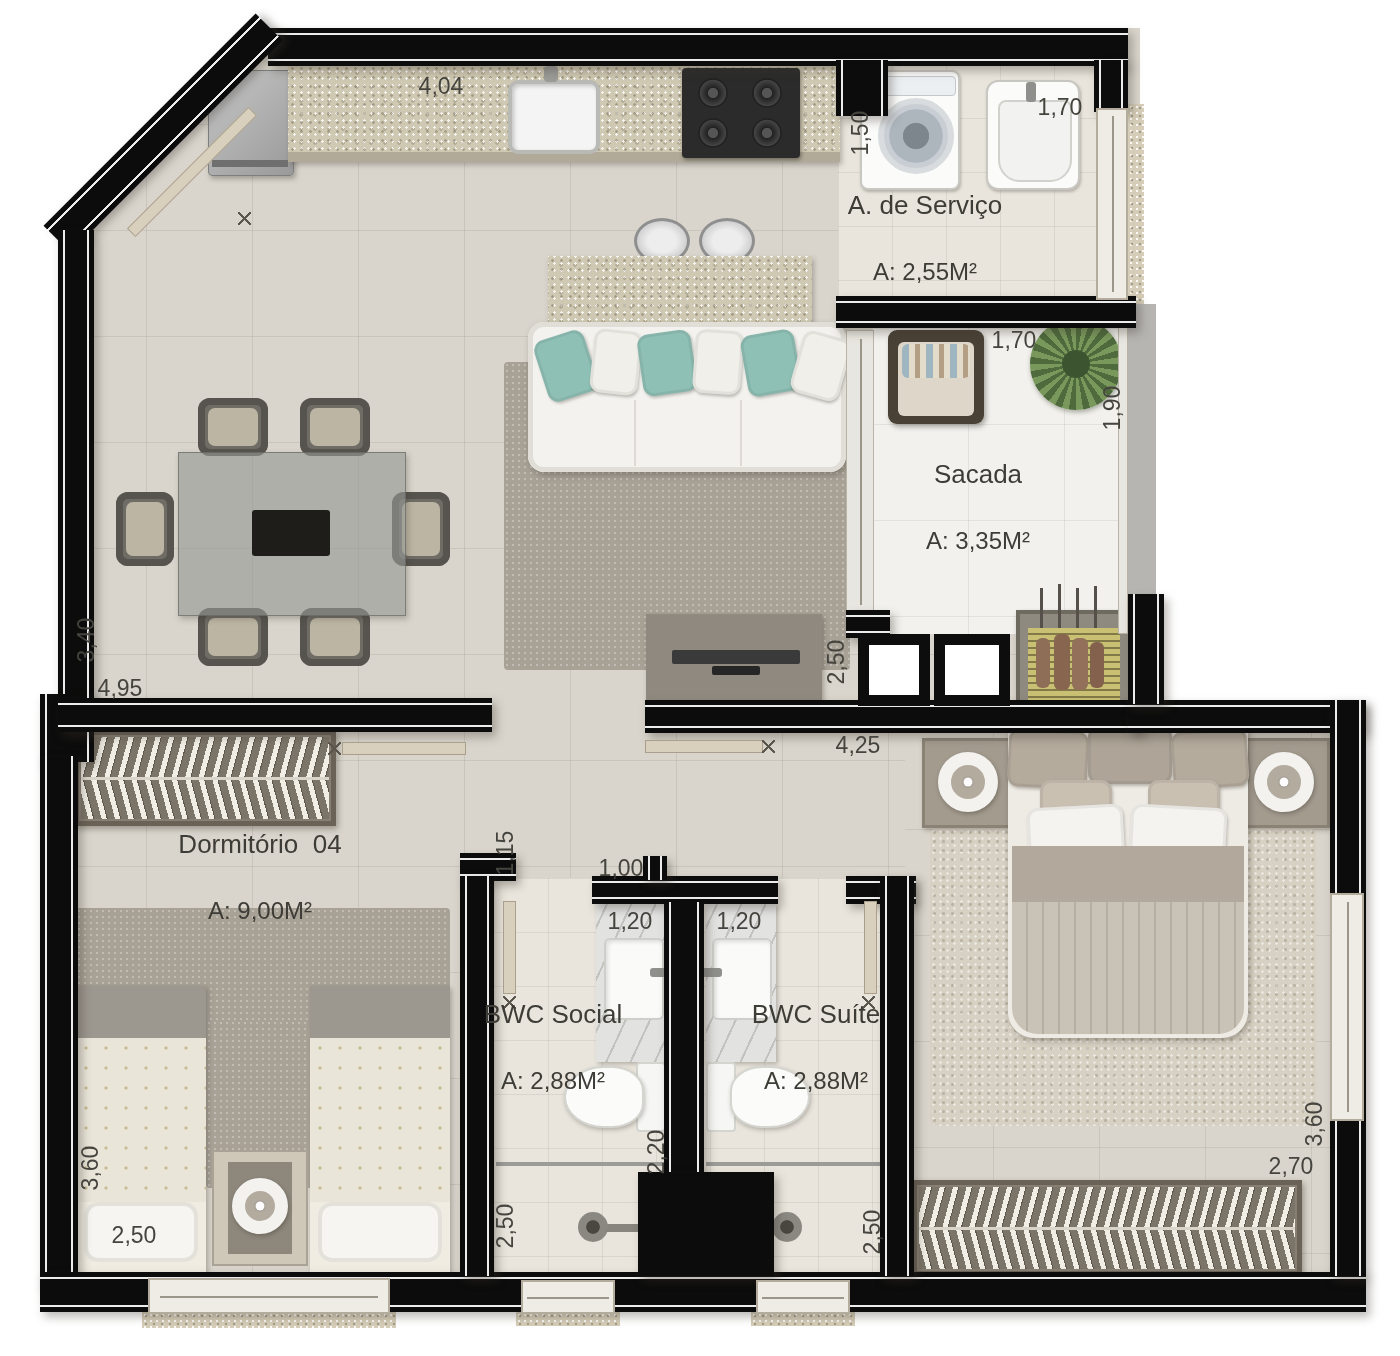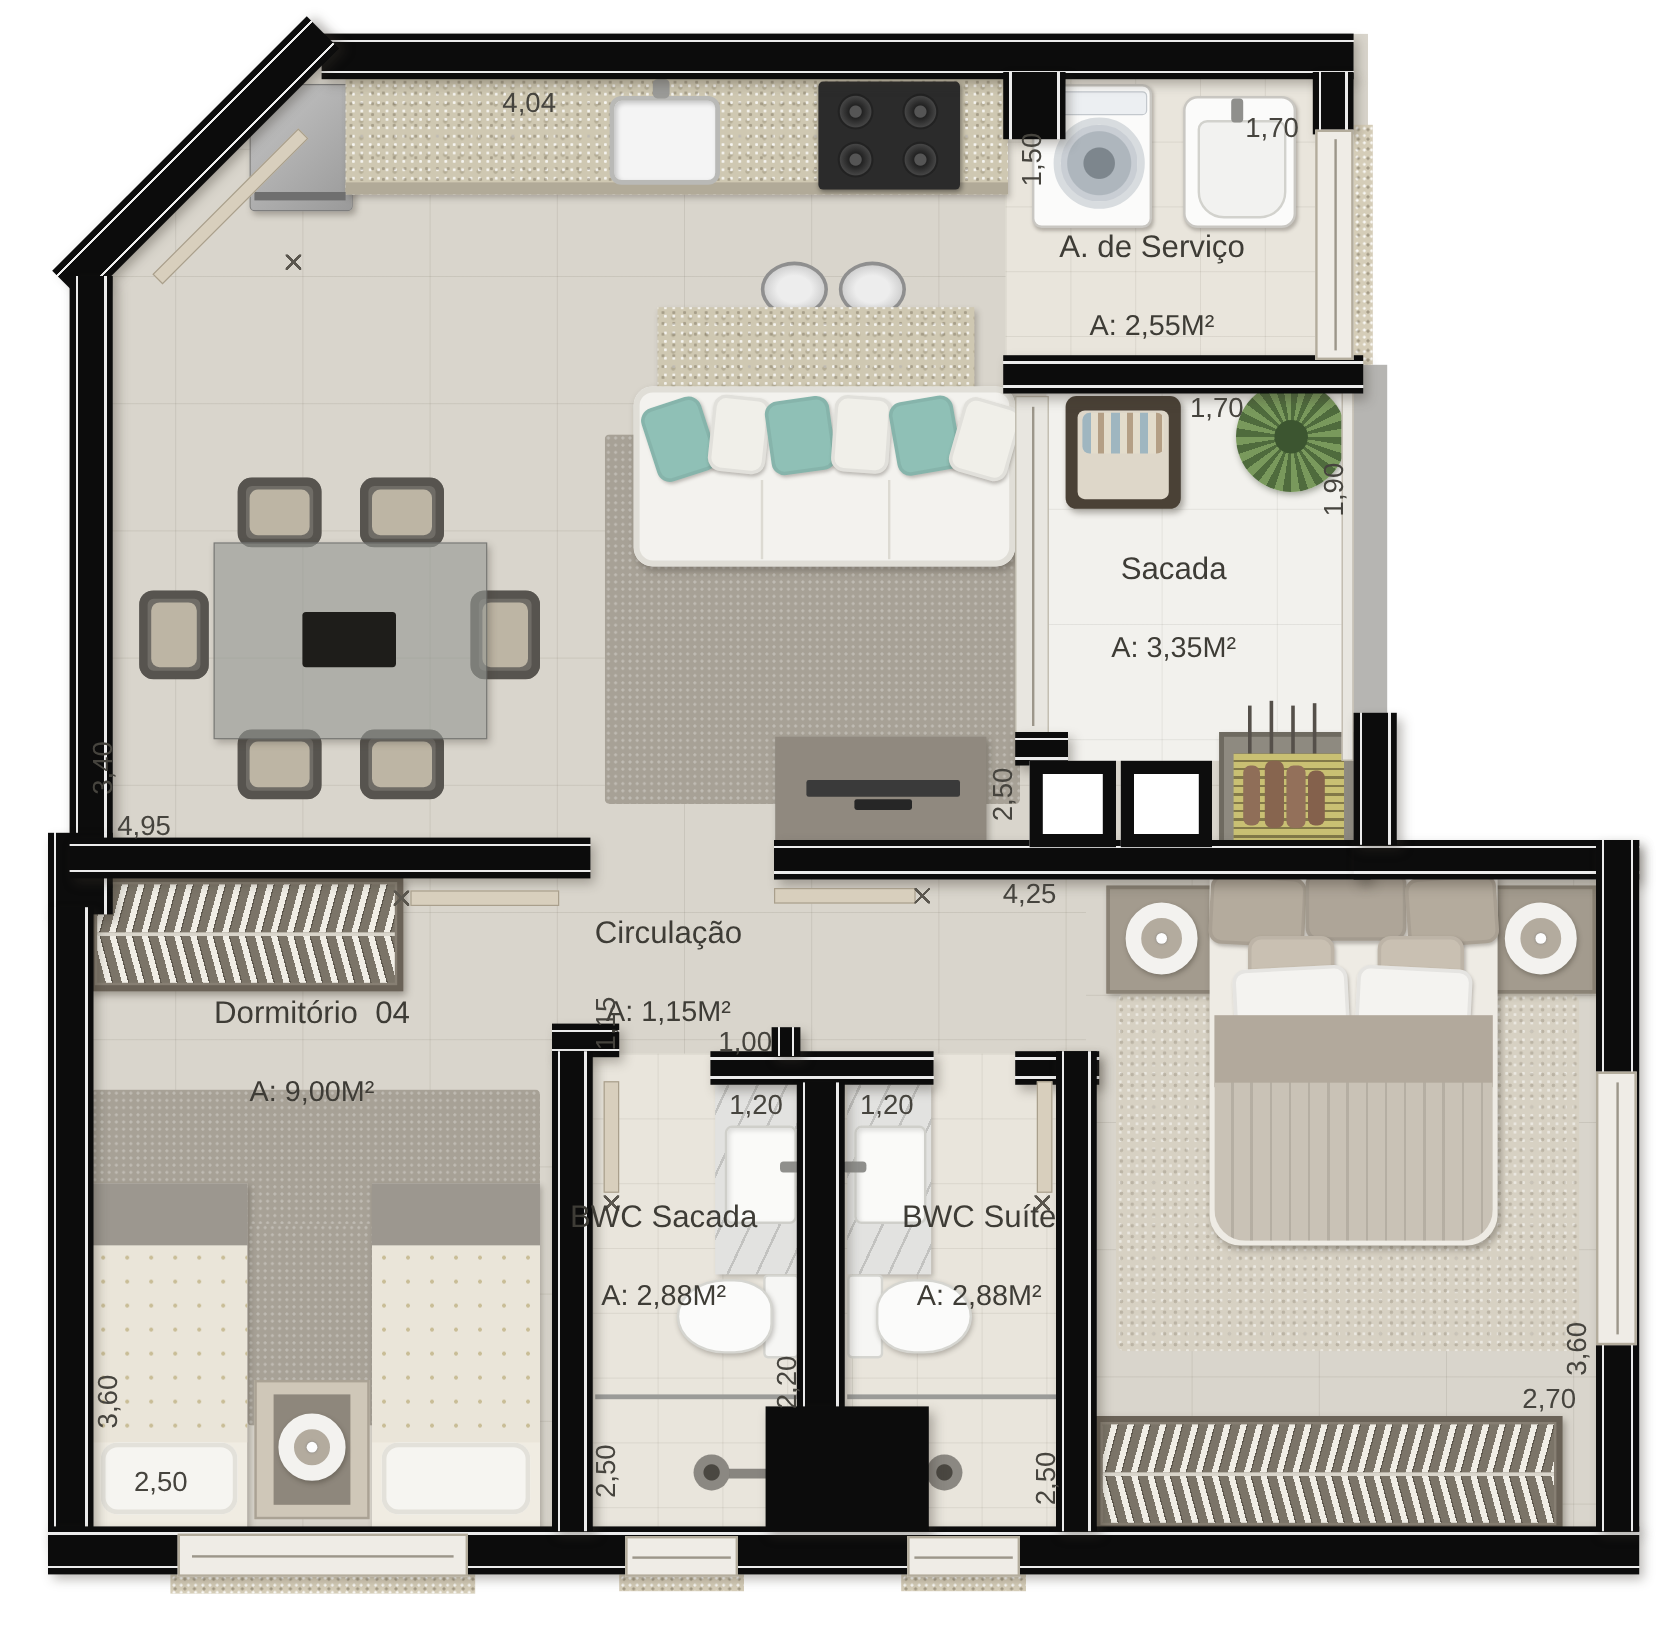--- a/index.html
+++ b/index.html
@@ -289,38 +289,34 @@
     </div>
   <div class="abs sill" style="left:516px;top:1312px;width:104px;height:14px;"></div>
   <div class="abs window" style="left:756px;top:1280px;width:94px;height:34px;">
       <div class="wglass-h"></div>
     </div>
   <div class="abs sill" style="left:751px;top:1312px;width:104px;height:14px;"></div>
   <div class="abs window" style="left:1330px;top:893px;width:34px;height:228px;">
       <div class="wglass-v"></div>
     </div>
 
-  <div class="abs rlabel" style="left:960px;top:238px;text-align:center;">
+  <div class="abs rlabel" style="left:925px;top:238px;text-align:center;">
     <div class="rname">A. de Serviço</div>
     <div class="rarea">A: 2,55M²</div>
   </div>
   <div class="abs rlabel" style="left:978px;top:507px;">
     <div class="rname">Sacada</div>
     <div class="rarea">A: 3,35M²</div>
   </div>
-  <div class="abs rlabel" style="left:557px;top:810px;">
-    <div class="rname">Circulação</div>
-    <div class="rarea">A: 1,15M²</div>
-  </div>
   <div class="abs rlabel" style="left:260px;top:877px;">
     <div class="rname">Dormitório  04</div>
     <div class="rarea">A: 9,00M²</div>
   </div>
   <div class="abs rlabel" style="left:553px;top:1047px;">
-    <div class="rname">BWC Sacada</div>
+    <div class="rname">BWC Social</div>
     <div class="rarea">A: 2,88M²</div>
   </div>
   <div class="abs rlabel" style="left:816px;top:1047px;">
     <div class="rname">BWC Suíte</div>
     <div class="rarea">A: 2,88M²</div>
   </div>
 
   <div class="abs dim" style="left:441px;top:86px;">4,04</div>
   <div class="abs dim v" style="left:860px;top:133px;">1,50</div>
   <div class="abs dim" style="left:1060px;top:107px;">1,70</div>

